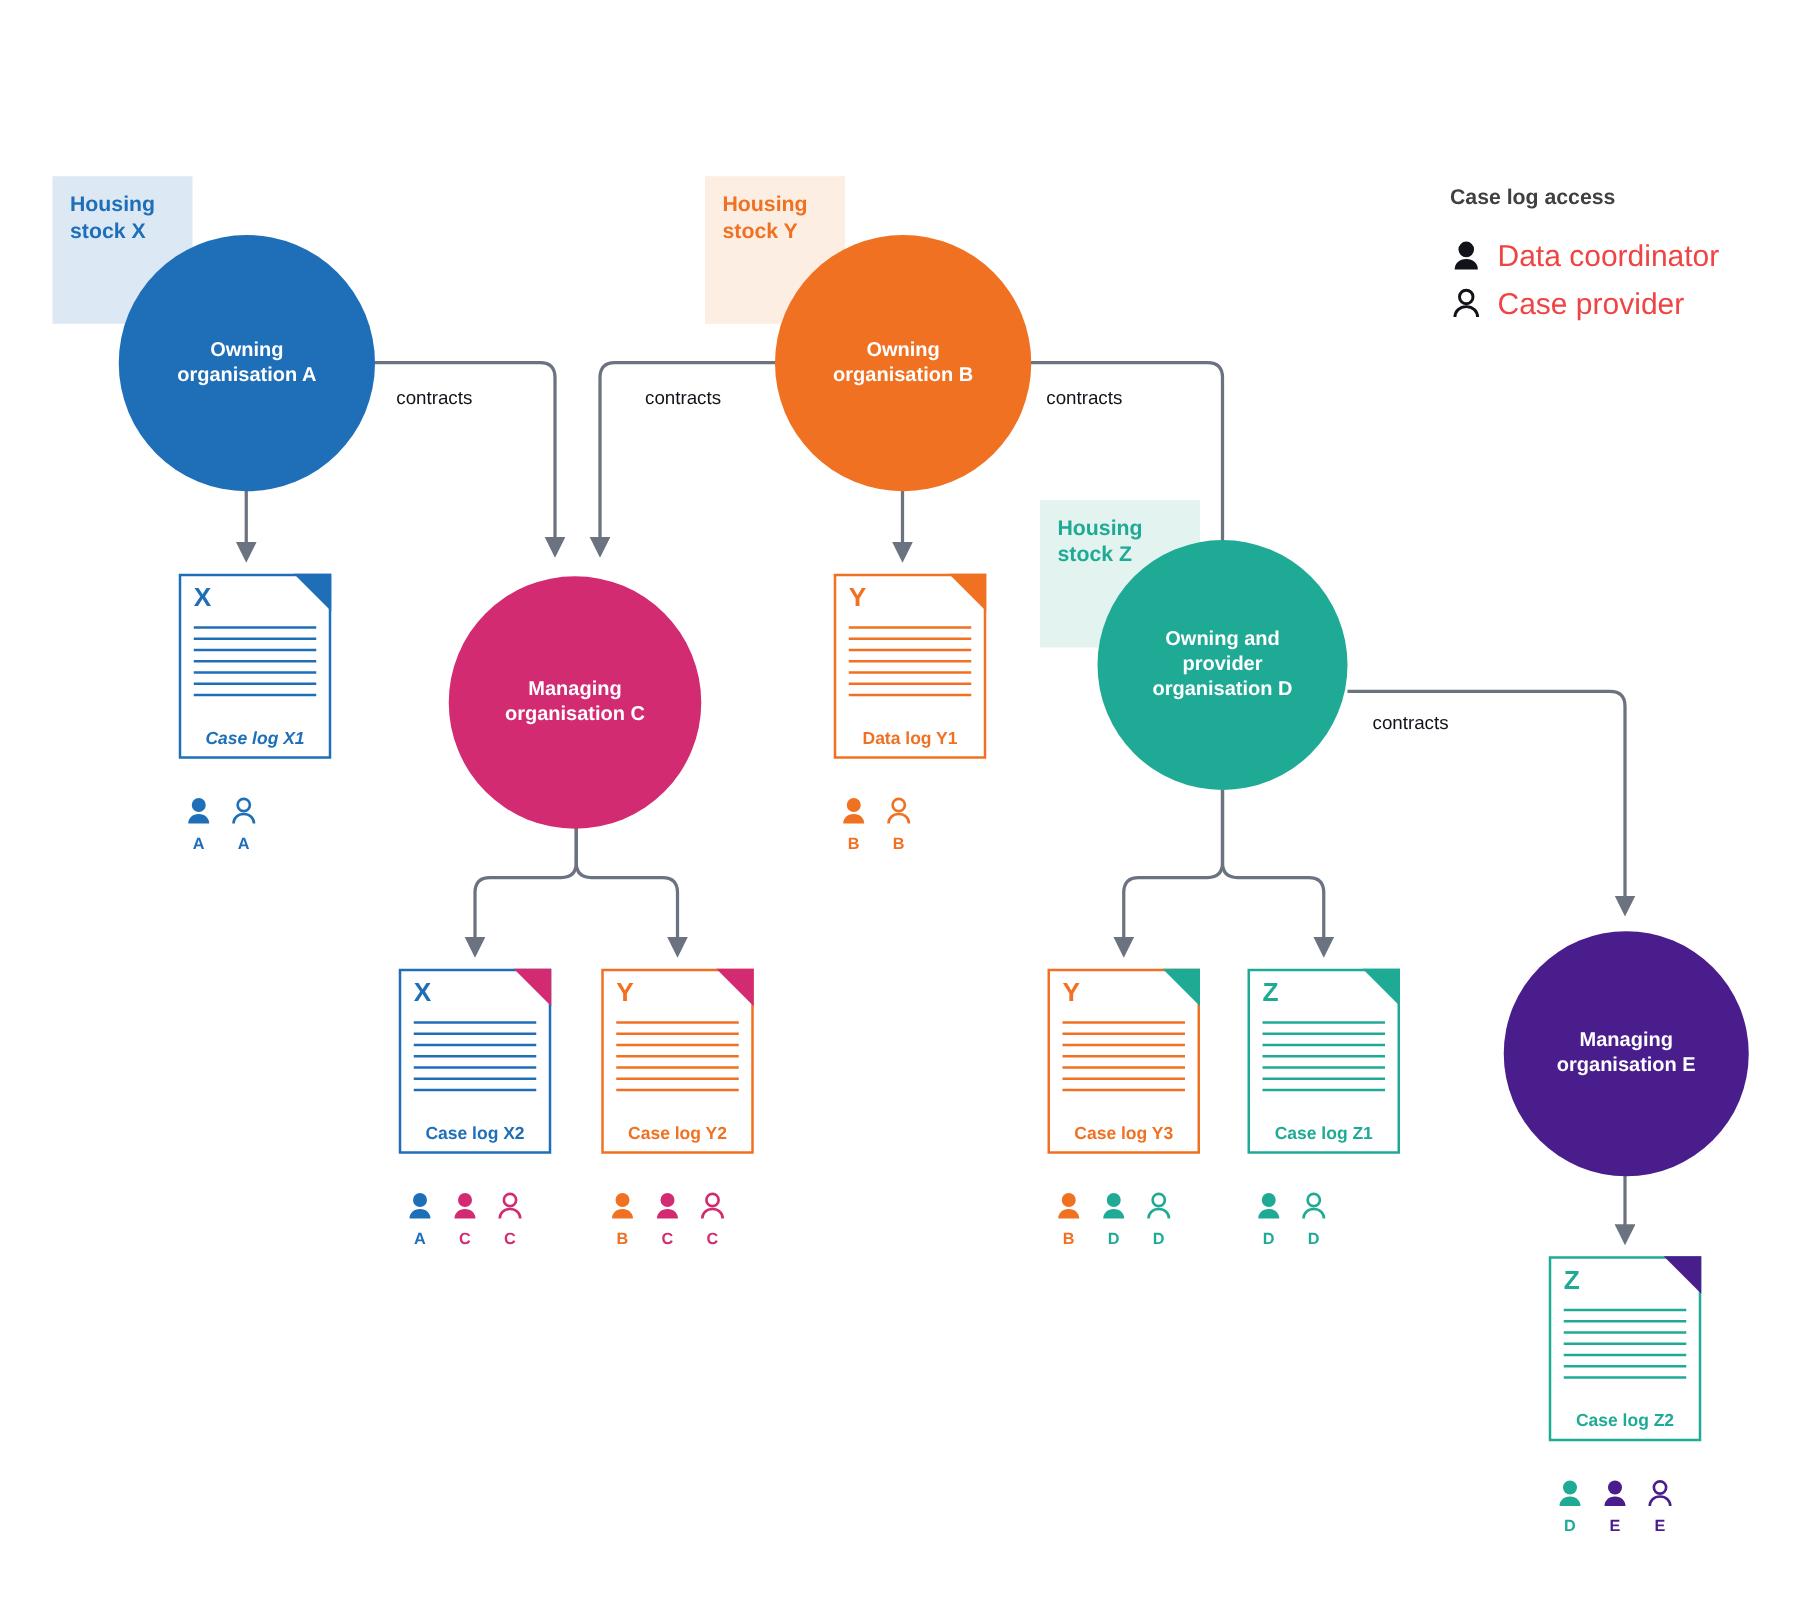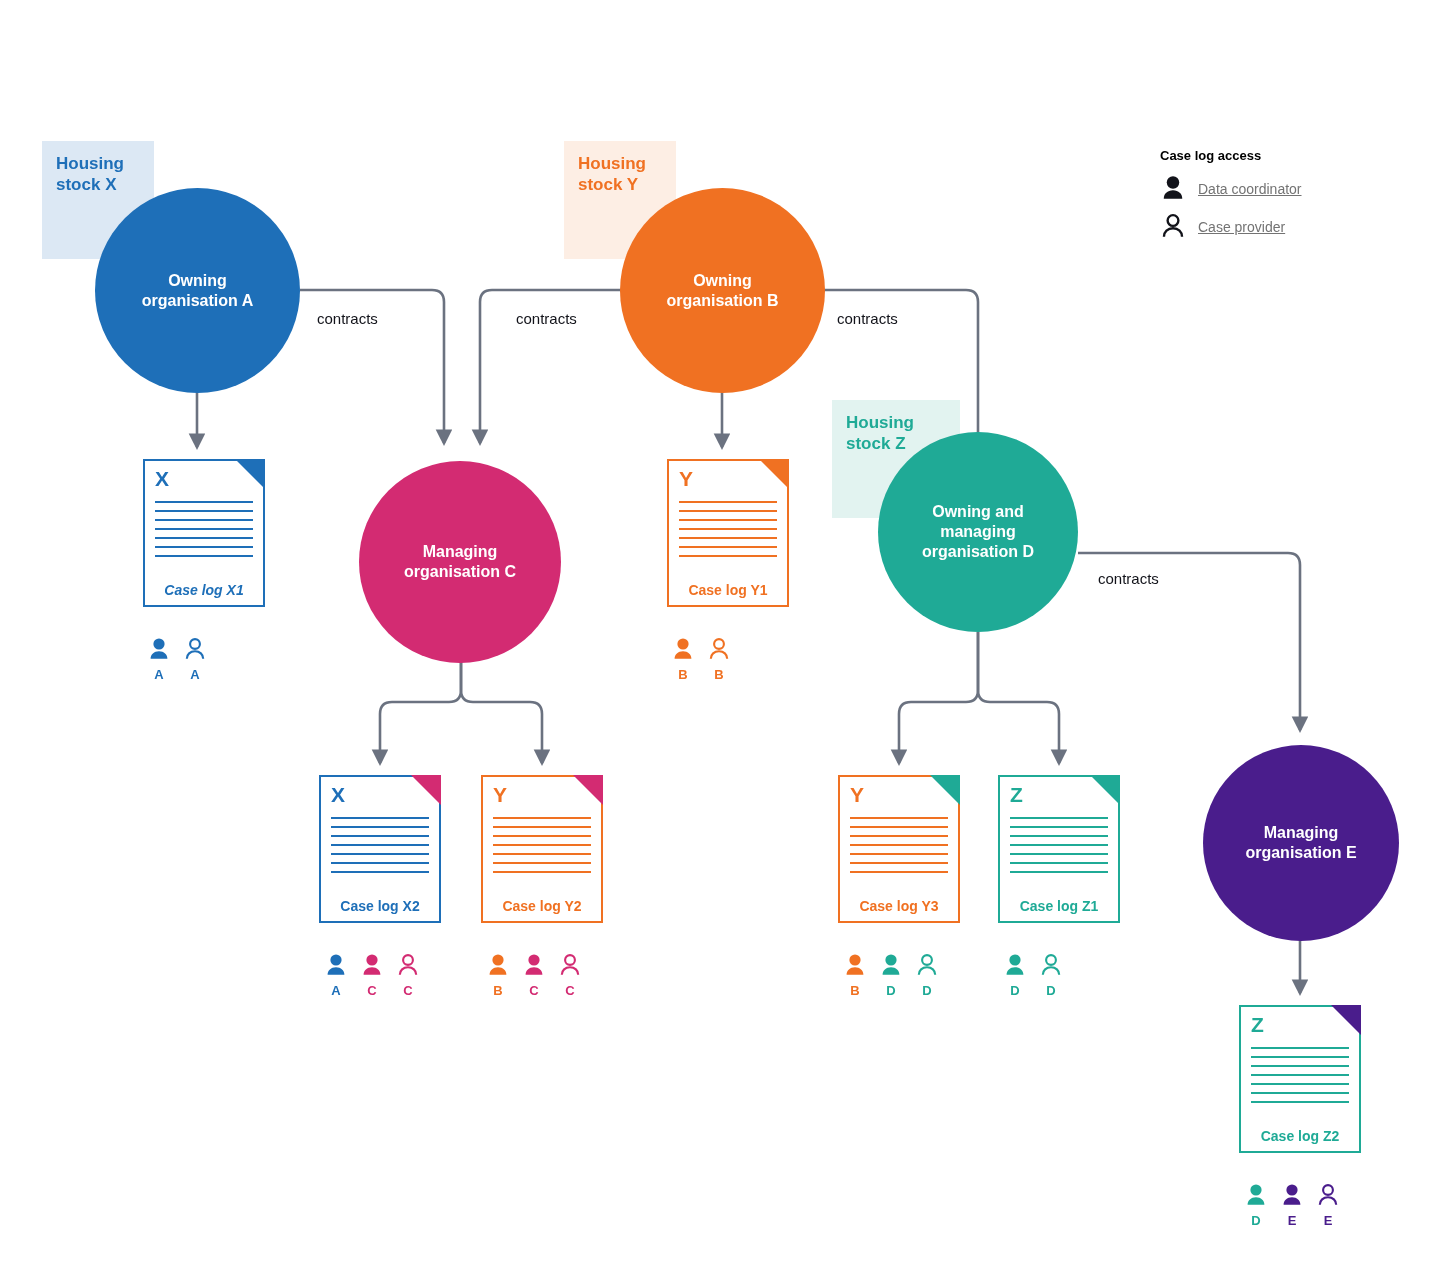--- a/index.html
+++ b/index.html
@@ -126,35 +126,34 @@
     margin-top: 4px;
   }
   
   #legend {
     position: absolute;
     left: 1160px;
     top: 148px;
     width: 250px;
   }
   #legend .legend-title {
-    font-size: 13px;
-    font-weight: bold;
-    color: #000000;
-    margin-bottom: 12px;
+    font-size: 17px;
+    font-weight: bold;
+    color: #404040;
+    margin-bottom: 24px;
   }
   #legend .legend-row {
     display: flex;
     align-items: center;
     gap: 12px;
     margin-bottom: 10px;
   }
   #legend .legend-row span.txt {
-    font-size: 14px;
-    color: #737373;
-    text-decoration: underline;
+    font-size: 24px;
+    color: #ef4444;
   }
 </style>
 </head>
 <body>
 
 <div id="stage">
 
 
   <svg id="edges" viewBox="0 0 1440 1280">
     <defs>
@@ -200,21 +199,21 @@
   <div class="stock" style="left:832px; top:400px; width:128px; height:118px; background:#e2f3f0; color:#1faa96;">Housing
 stock Z</div>
 
   <div class="org" style="left:95px; top:188px; width:205px; height:205px; background:#1e6fb8;">Owning
 organisation A</div>
   <div class="org" style="left:620px; top:188px; width:205px; height:205px; background:#f07122;">Owning
 organisation B</div>
   <div class="org" style="left:359px; top:461px; width:202px; height:202px; background:#d32b72;">Managing
 organisation C</div>
   <div class="org" style="left:878px; top:432px; width:200px; height:200px; background:#1faa96;">Owning and
-managing
+provider
 organisation D</div>
   <div class="org" style="left:1203px; top:745px; width:196px; height:196px; background:#4a1d8c;">Managing
 organisation E</div>
 
   <div class="doc" style="left:143px; top:459px; border-color:#1e6fb8;">
     <div class="fold" style="border-left:30px solid transparent; border-top:30px solid #1e6fb8;"></div>
     <div class="letter" style="color:#1e6fb8;">X</div>
     <div class="lines">
       <i style="background:#1e6fb8;"></i>
         <i style="background:#1e6fb8;"></i>
@@ -248,21 +247,21 @@
     <div class="letter" style="color:#f07122;">Y</div>
     <div class="lines">
       <i style="background:#f07122;"></i>
         <i style="background:#f07122;"></i>
         <i style="background:#f07122;"></i>
       <i style="background:#f07122;"></i>
         <i style="background:#f07122;"></i>
         <i style="background:#f07122;"></i>
       <i style="background:#f07122;"></i>
     </div>
-    <div class="caption" style="color:#f07122;">Case log Y1</div>
+    <div class="caption" style="color:#f07122;">Data log Y1</div>
   </div>
   <div class="people" style="left:670px; top:637px;">
     <div class="person">
       <svg width="24" height="26" viewBox="0 0 24 26">
         <circle cx="12" cy="7" r="5.6" fill="#f07122"></circle>
         <path d="M12 14.2c-5 0-8.4 3.3-8.4 7.6h16.8c0-4.3-3.4-7.6-8.4-7.6z" fill="#f07122"></path>
       </svg>
       <div class="plabel" style="color:#f07122;">B</div>
     </div>
     <div class="person">

